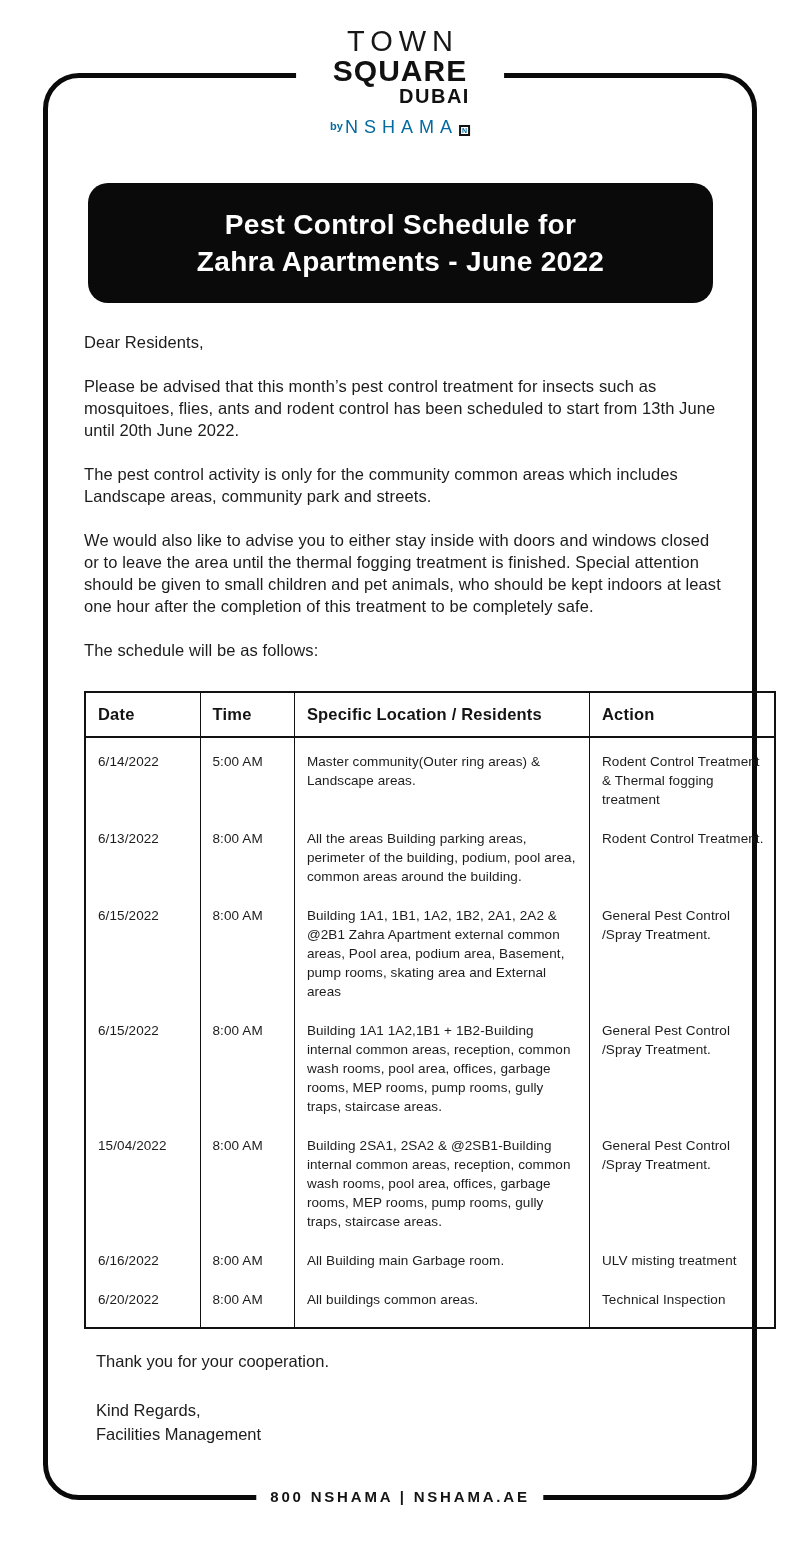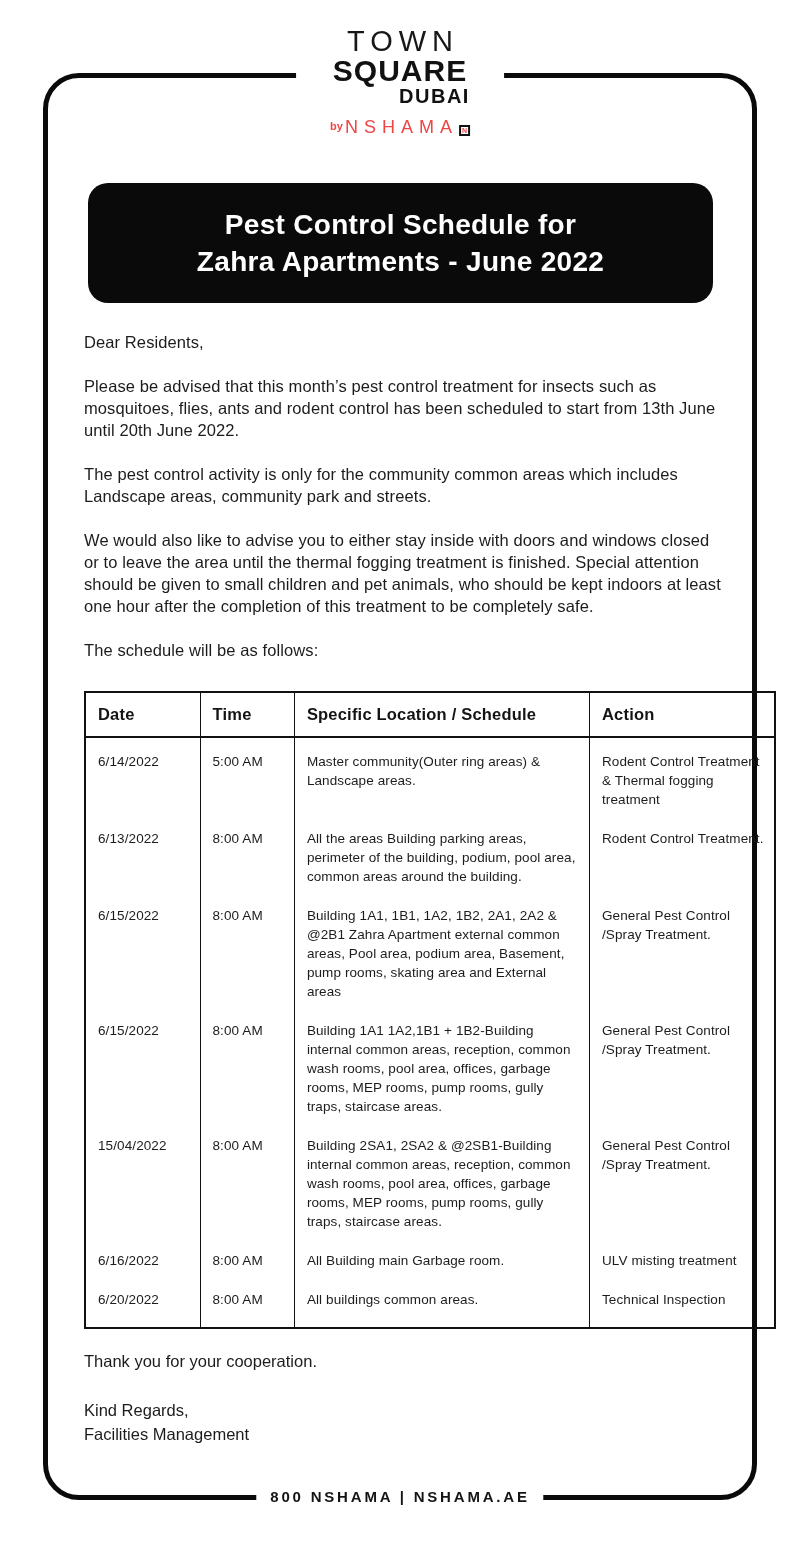--- a/index.html
+++ b/index.html
@@ -25,21 +25,21 @@
   }
   .logo-square {
     font-size:30px; font-weight:800; letter-spacing:1px; color:#111111;
     line-height:30px;
   }
   .logo-dubai {
     font-size:20px; font-weight:800; letter-spacing:1.5px; color:#111111;
     line-height:21px; text-align:right;
   }
   .logo-by {
-    margin-top:10px; white-space:nowrap; color:#ef4444;
+    margin-top:10px; white-space:nowrap; color:#0369a1;
     display:flex; align-items:flex-end; justify-content:center;
   }
   .logo-by-word { font-size:11px; font-weight:700; position:relative; top:-6px; margin-right:2px; }
   .logo-nshama { font-size:18px; font-weight:500; letter-spacing:6px; }
   .logo-mark {
     display:inline-block; width:11px; height:11px; border:2px solid #111111;
     font-size:7px; font-weight:700; line-height:8px; text-align:center;
     margin-left:1px; margin-bottom:2px;
   }
   
@@ -68,21 +68,21 @@
   }
   .schedule-table th, .schedule-table td { border-right:1.5px solid #111111; }
   .schedule-table th:last-child, .schedule-table td:last-child { border-right:none; }
   .schedule-table { border:2px solid #111111; }
   .schedule-table td {
     vertical-align:top; font-size:13.5px; line-height:19px; color:#1c1c1c;
     padding:14px 8px 6px 12px; letter-spacing:0.1px;
   }
   .schedule-table tr:last-child td { padding-bottom:18px; }
   
-  .closing { position:absolute; left:84px; top:1350px; width:640px; z-index:1; }
+  .closing { position:absolute; left:96px; top:1350px; width:640px; z-index:1; }
   .closing .thanks { font-size:16.5px; line-height:22px; margin-bottom:26px; }
   .closing .regards { font-size:16.5px; line-height:24px; }
   
   .footer {
     position:absolute; top:1482px; left:50%; transform:translateX(-50%);
     z-index:2; background:#ffffff; padding:0 14px; height:28px;
     display:flex; align-items:center;
   }
   .footer-text {
     font-size:15px; font-weight:700; letter-spacing:2.8px; color:#141414;
@@ -124,21 +124,21 @@
   <colgroup>
     <col style="width:106px">
     <col style="width:87px">
     <col style="width:272px">
     <col style="width:171px">
   </colgroup>
   <thead>
     <tr>
       <th>Date</th>
       <th>Time</th>
-      <th>Specific Location / Schedule</th>
+      <th>Specific Location / Residents</th>
       <th>Action</th>
     </tr>
   </thead>
   <tbody>
     <tr>
       <td>6/14/2022</td>
       <td>5:00 AM</td>
       <td>Master community(Outer ring areas) &amp; Landscape areas.</td>
       <td>Rodent Control Treatment &amp; Thermal fogging treatment</td>
     </tr>

